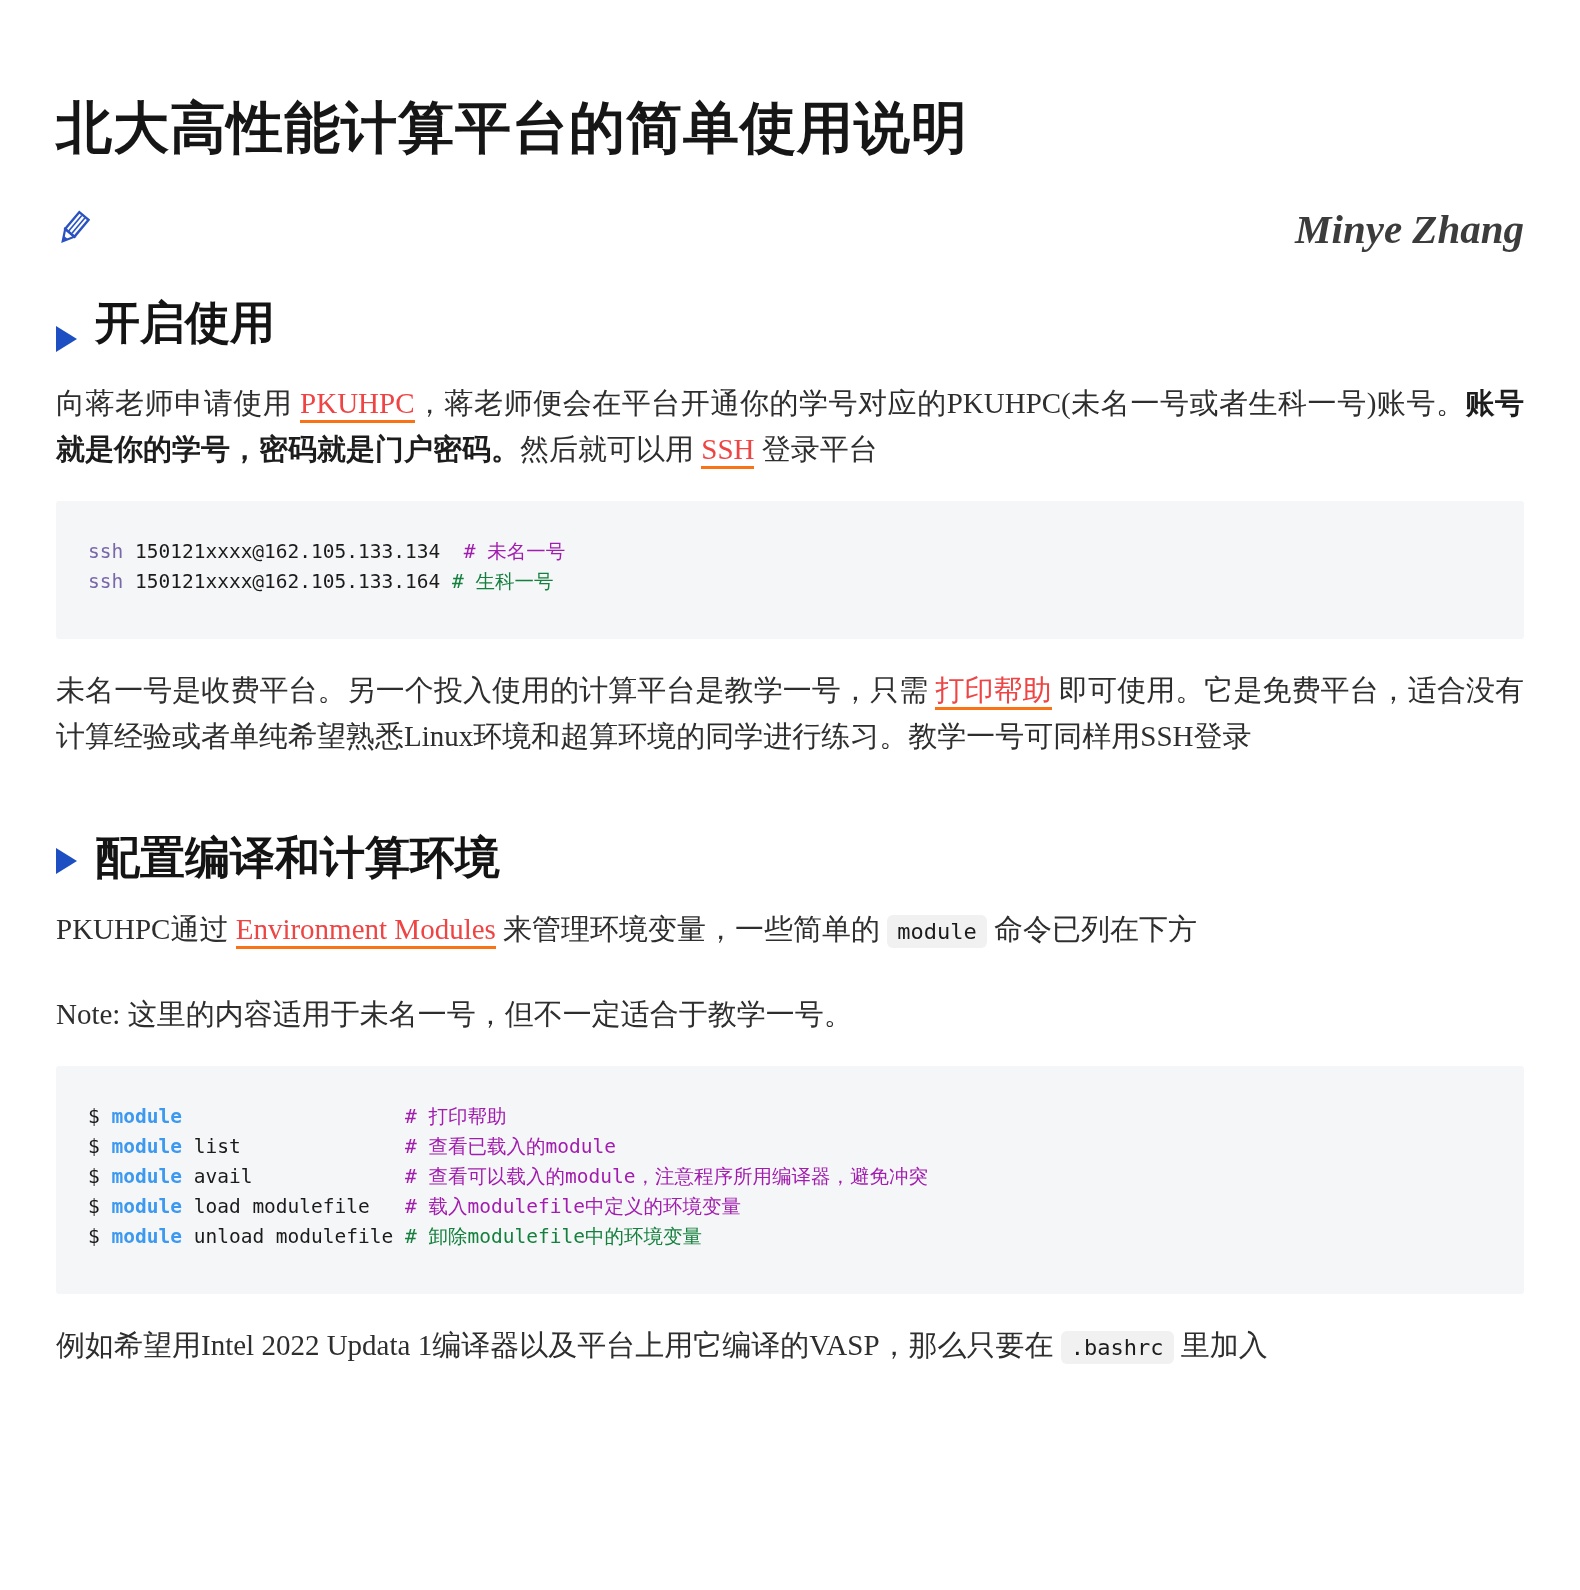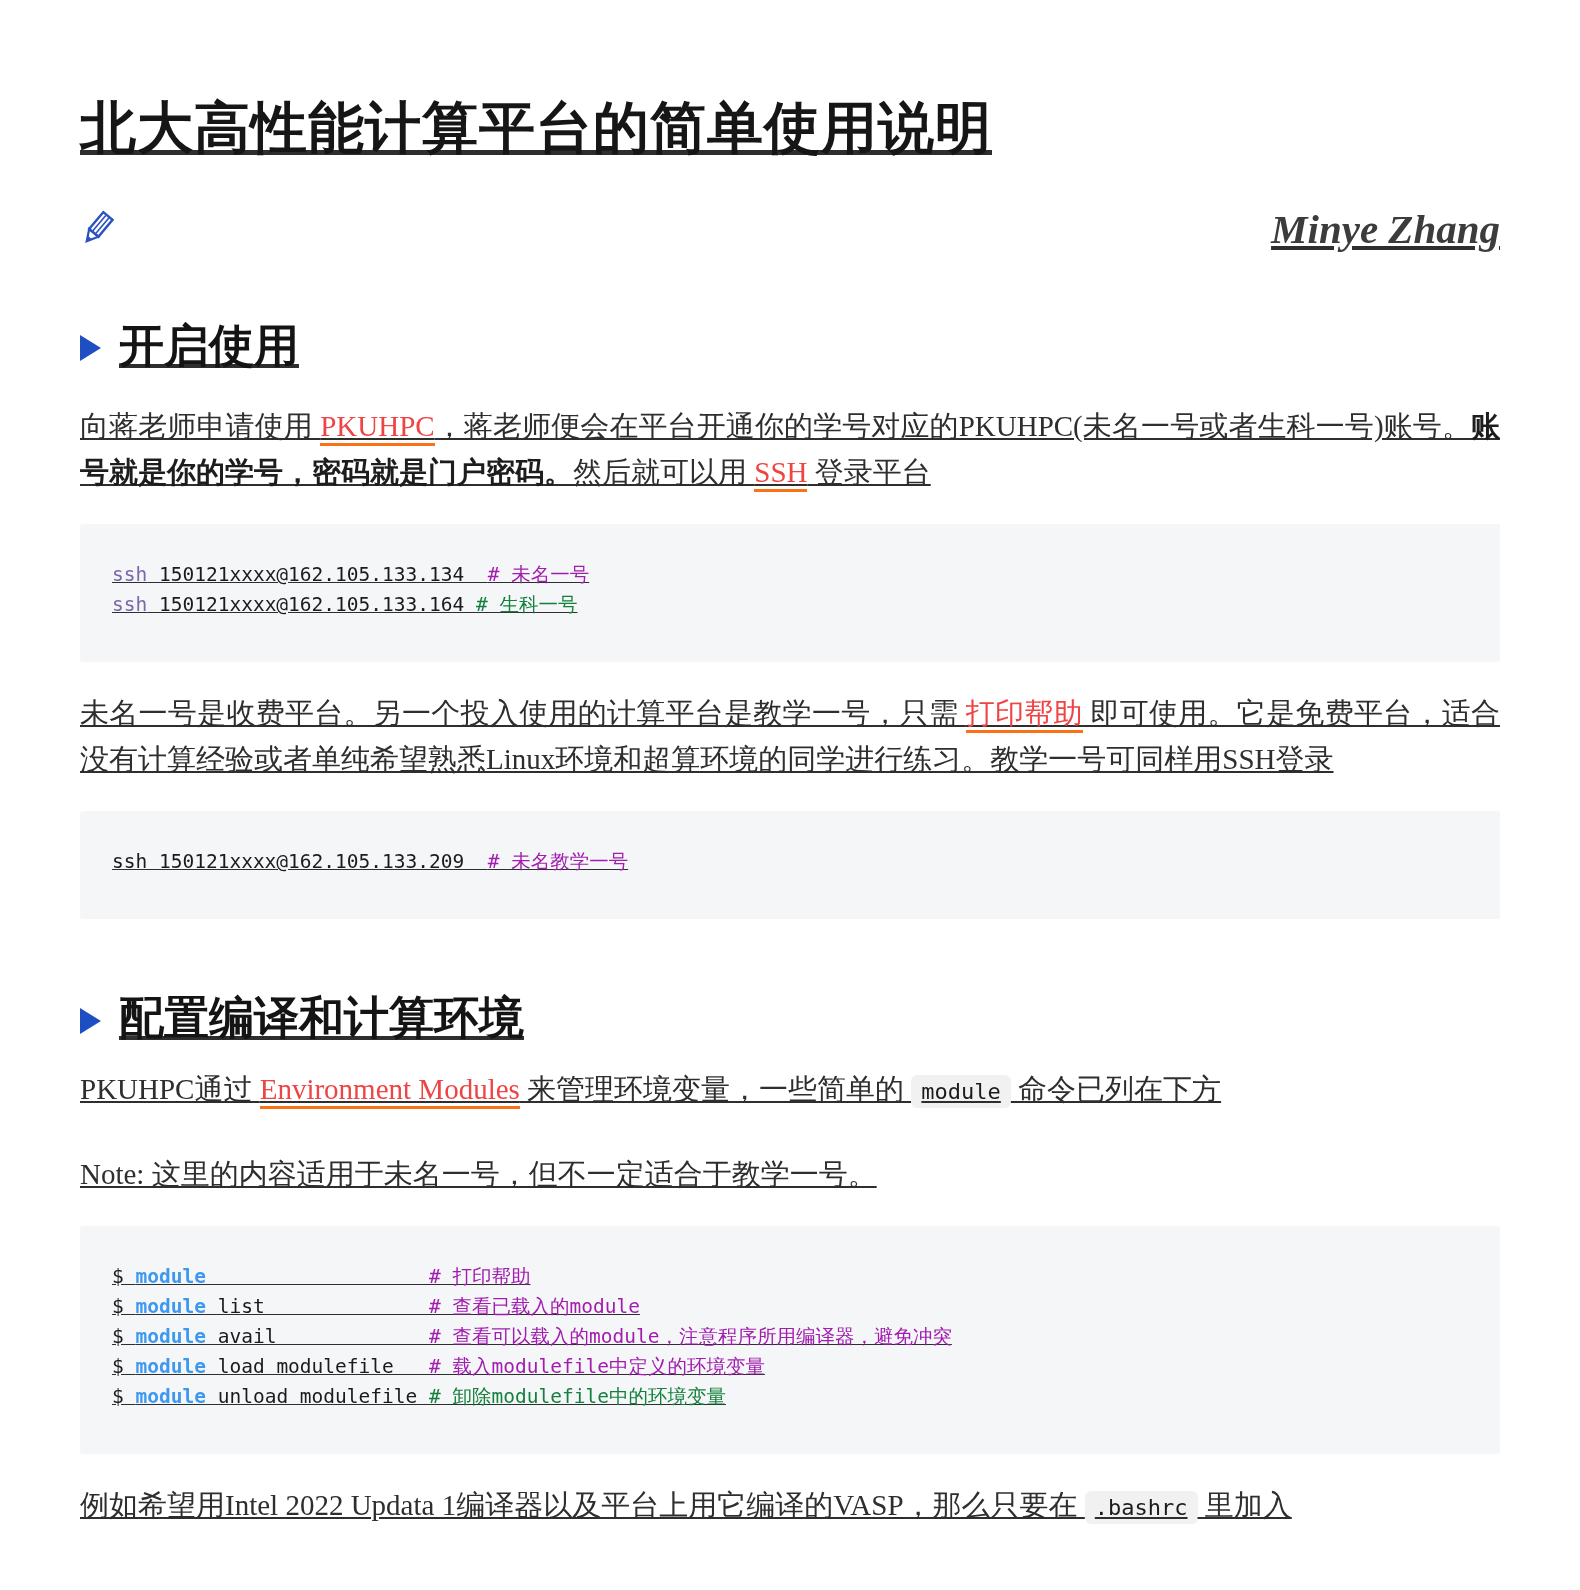--- a/index.html
+++ b/index.html
@@ -1,41 +1,41 @@
 <!DOCTYPE html>
 <html><head>
 <meta charset="utf-8">
 <style>
   html,body{margin:0;padding:0;background:#ffffff;}
   body{
     width:1580px;height:1590px;overflow:hidden;
     font-family:"Liberation Serif","DejaVu Serif",serif;
     color:#2e2e2e;
   }
-  .page{padding:0 80px;text-decoration:underline;}
+  .page{padding:0 56px;}
 
   .title{
     font-size:56px;font-weight:700;color:#161616;
     margin-top:92px;line-height:1.3;letter-spacing:1px;
   }
 
   .byline{
     display:flex;justify-content:space-between;align-items:center;
     gap:16px;margin-top:40px;
   }
   .byline .author{
     font-style:italic;font-size:41px;color:#3c3c3c;font-weight:600;
   }
   .pencil{width:34px;height:40px;flex:0 0 auto;}
 
   .h2{
     display:flex;align-items:center;gap:18px;
     font-size:45px;font-weight:700;color:#141414;line-height:1.3;
   }
-  .h2.first{margin-top:64px;}
+  .h2.first{margin-top:41px;align-items:flex-end;}
   .h2.second{margin-top:70px;}
   .tri{
     width:0;height:0;flex:0 0 auto;
     border-top:13px solid transparent;border-bottom:13px solid transparent;
     border-left:21px solid #1d4ec2;margin-top:4px;
   }
 
   .para{
     font-size:29px;line-height:46px;color:#2e2e2e;
     text-align:justify;margin-top:28px;
@@ -98,23 +98,20 @@
 
   <p class="para"><span class="seg-plain">向蒋老师申请使用 </span><a class="seg-link" href="#">PKUHPC</a><span class="seg-plain">，蒋老师便会在平台开通你的学号对应的PKUHPC(未名一号或者生科一号)账号。</span><span class="seg-bold">账号就是你的学号，密码就是门户密码。</span><span class="seg-plain">然后就可以用 </span><a class="seg-link" href="#">SSH</a><span class="seg-plain"> 登录平台</span></p>
 
   <div class="codeblock">
     <pre><span class="tok-kwp">ssh</span><span class="tok-plain"> 150121xxxx@162.105.133.134  </span><span class="tok-cmt"># 未名一号</span>
 <span class="tok-kwp">ssh</span><span class="tok-plain"> 150121xxxx@162.105.133.164 </span><span class="tok-cmtg"># 生科一号</span></pre>
   </div>
 
   <p class="para"><span class="seg-plain">未名一号是收费平台。另一个投入使用的计算平台是教学一号，只需 </span><a class="seg-link" href="#">打印帮助</a><span class="seg-plain"> 即可使用。它是免费平台，适合没有计算经验或者单纯希望熟悉Linux环境和超算环境的同学进行练习。教学一号可同样用SSH登录</span></p>
 
-  <div class="codeblock">
-    <pre><span class="tok-plain">ssh 150121xxxx@162.105.133.209  </span><span class="tok-cmt"># 未名教学一号</span></pre>
-  </div>
 
   <div class="h2 second">
     <span class="tri"></span>
     <span>配置编译和计算环境</span>
   </div>
 
   <p class="para tight"><span class="seg-plain">PKUHPC通过 </span><a class="seg-link" href="#">Environment Modules</a><span class="seg-plain"> 来管理环境变量，一些简单的 </span><span class="seg-code">module</span><span class="seg-plain"> 命令已列在下方</span></p>
 
   <p class="para note"><span class="seg-plain">Note: 这里的内容适用于未名一号，但不一定适合于教学一号。</span></p>
 

